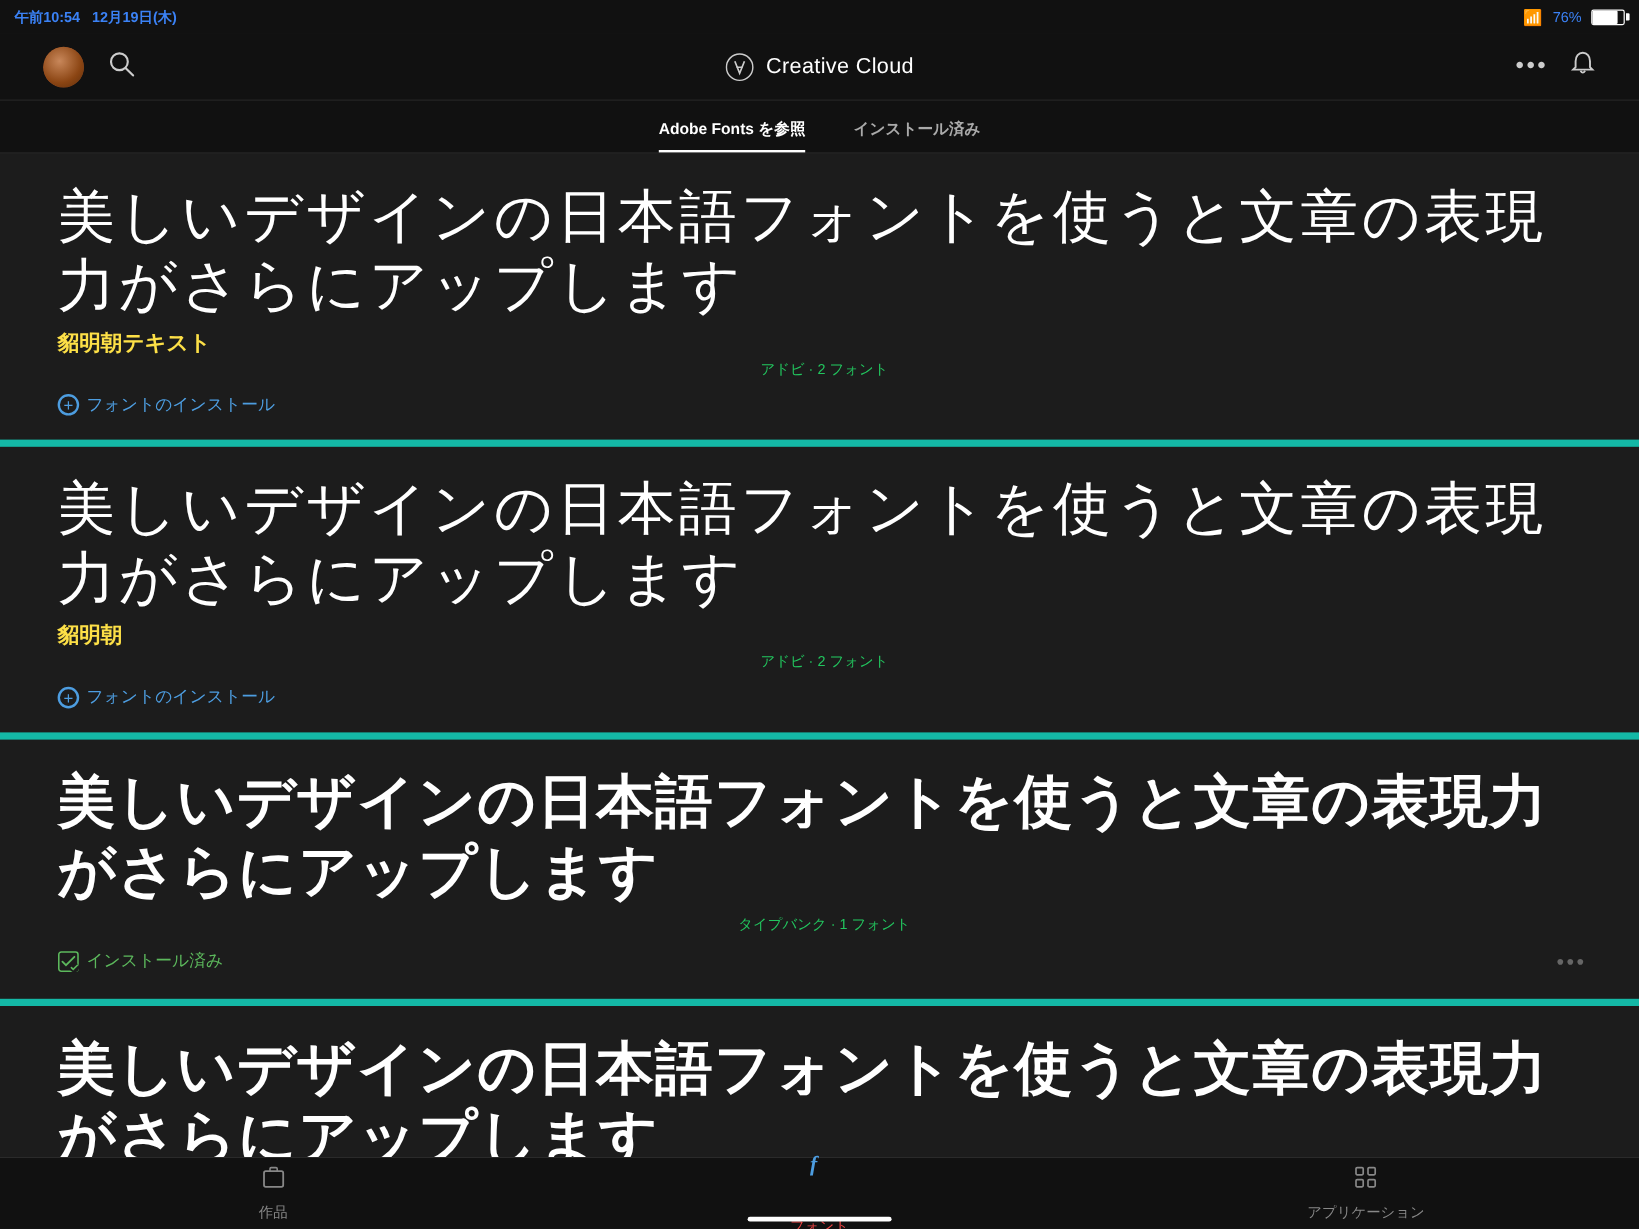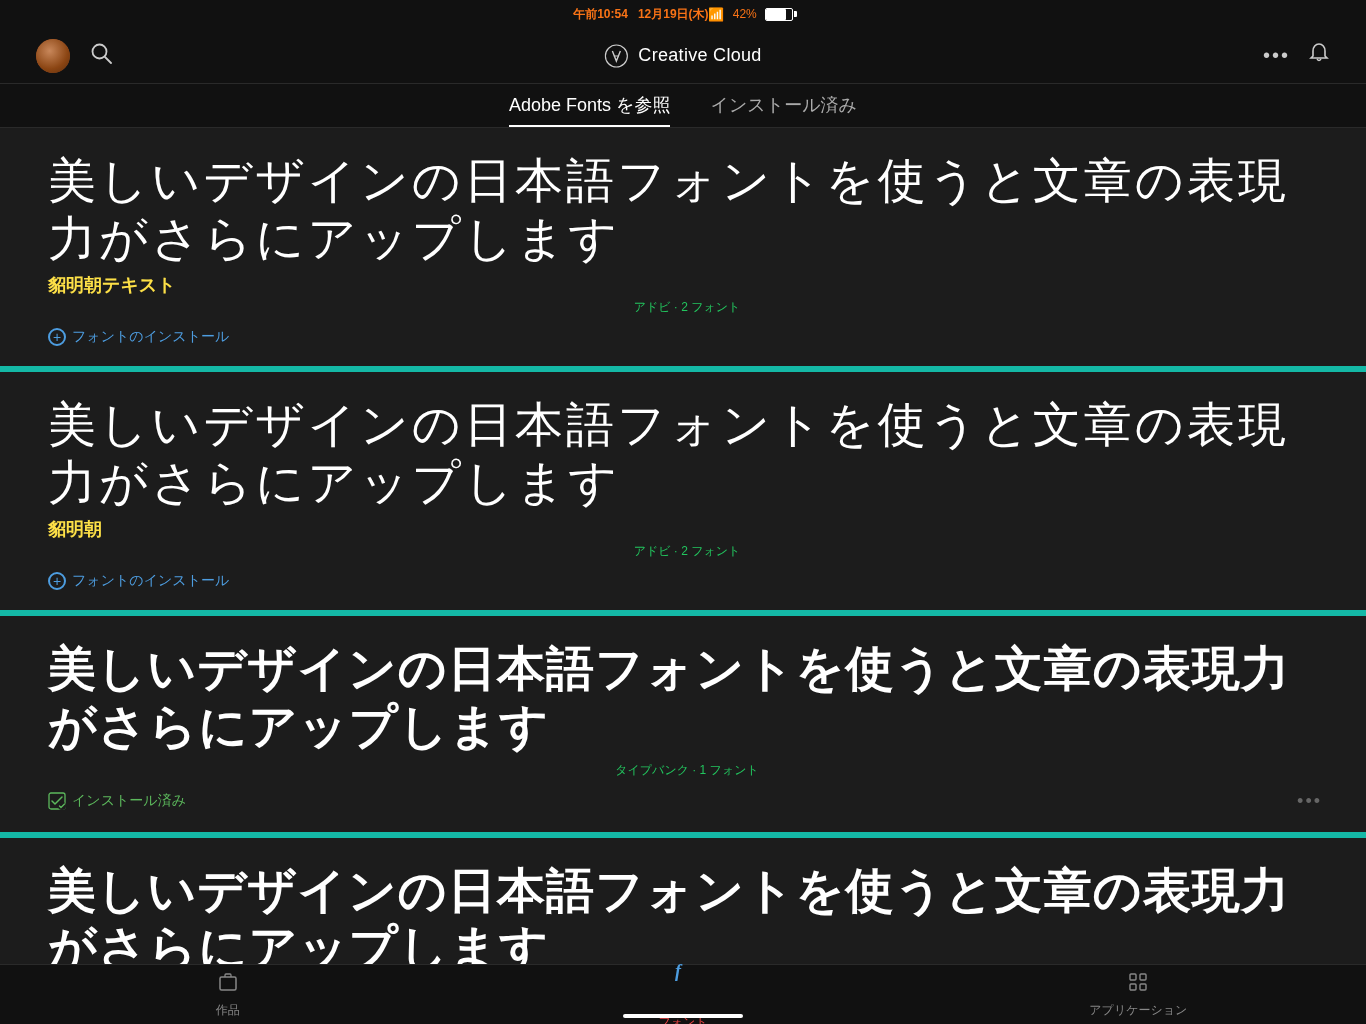--- a/index.html
+++ b/index.html
@@ -12,24 +12,24 @@
       overflow: hidden;
       position: relative;
     }
 
     
     .status-bar {
       background: #111111;
       height: 28px;
       display: flex;
       align-items: center;
-      justify-content: center;
+      justify-content: space-between;
       padding: 0 12px;
       font-size: 12px;
-      color: #f97316;
+      color: #3b82f6;
     }
     .status-left {
       display: flex;
       gap: 10px;
       font-weight: 600;
     }
     .status-right {
       display: flex;
       align-items: center;
       gap: 8px;
@@ -142,24 +142,25 @@
       background: #111111;
       height: 44px;
       display: flex;
       align-items: flex-end;
       justify-content: center;
       gap: 40px;
       border-bottom: 1px solid #2a2a2a;
     }
     .tab-item {
       padding-bottom: 10px;
-      font-size: 18px;
+      font-size: 13px;
       color: #aaaaaa;
       cursor: pointer;
       position: relative;
+      font-weight: bold;
     }
     .tab-item.active {
       color: #ffffff;
     }
     .tab-item.active::after {
       content: '';
       position: absolute;
       bottom: 0;
       left: 0;
       right: 0;
@@ -309,21 +310,21 @@
 </head>
 <body>
 
 <div class="status-bar">
   <div class="status-left">
     <span>午前10:54</span>
     <span>12月19日(木)</span>
   </div>
   <div class="status-right">
     <span class="wifi-icon">📶</span>
-    <span>42%</span>
+    <span>76%</span>
     <div class="battery-bar">
       <div class="battery-fill"></div>
     </div>
   </div>
 </div>
 
 <div class="header">
   <div class="header-left">
     <div class="avatar">
       <div class="avatar-inner"></div>

